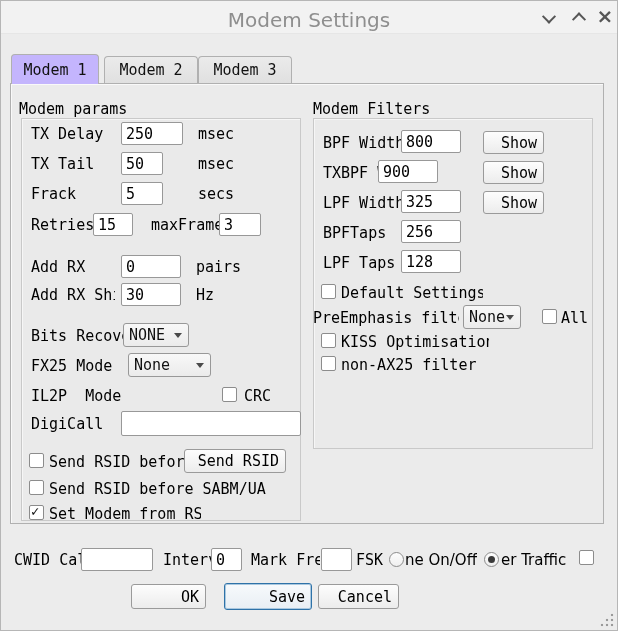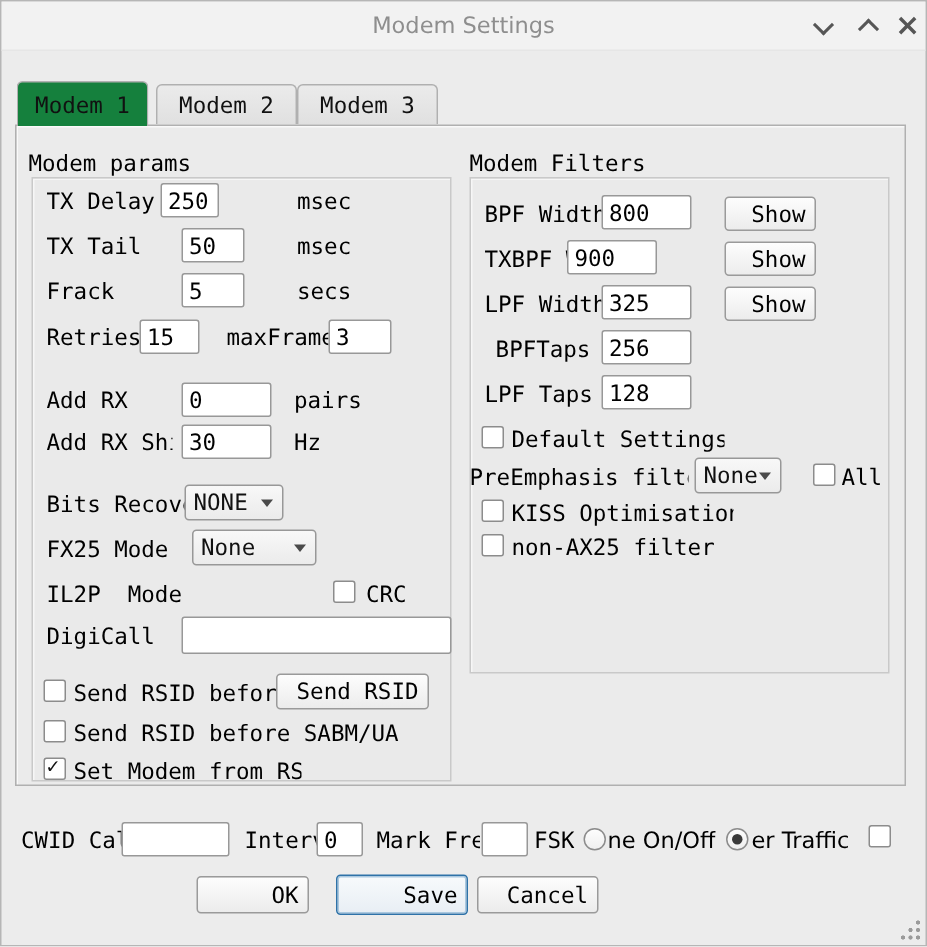--- a/index.html
+++ b/index.html
@@ -1,26 +1,26 @@
 <!DOCTYPE html>
 <html><head>
 <meta charset="utf-8">
 <style>
   html,body{margin:0;padding:0;background:#fff;}
   body{font-family:"DejaVu Sans Mono","Liberation Mono",monospace;font-size:15px;color:#111;}
   .win{position:relative;width:618px;height:631px;background:#ececec;border:1px solid #b6b6b6;box-sizing:border-box;overflow:hidden;}
   .titlebar{position:absolute;left:0;top:0;width:100%;height:32px;background:#f2f2f2;border-bottom:1px solid #e6e6e6;}
-  .title{position:absolute;left:0;top:7px;width:100%;text-align:center;font-family:"DejaVu Sans","Liberation Sans",sans-serif;font-size:15px;color:#8e8e8e;}
+  .title{position:absolute;left:0;top:7px;width:100%;text-align:center;font-family:"DejaVu Sans","Liberation Sans",sans-serif;font-size:20px;color:#8e8e8e;}
   .winctl{position:absolute;top:9px;width:18px;height:16px;display:flex;align-items:center;justify-content:center;cursor:pointer;}
   .chev{width:8px;height:8px;border-left:2px solid #565656;border-bottom:2px solid #565656;display:inline-block;}
   .chev.down{transform:rotate(-45deg) translate(1px,-1px);}
   .chev.up{transform:rotate(135deg) translate(1px,-1px);}
   .xglyph::before{content:"×";font-family:"DejaVu Sans",sans-serif;font-size:20px;font-weight:bold;color:#565656;line-height:14px;}
   .tab{position:absolute;box-sizing:border-box;border:1px solid #b0b0b0;border-bottom:none;border-radius:4px 4px 0 0;display:flex;align-items:center;justify-content:center;background:linear-gradient(#ebebeb,#e0e0e0);cursor:pointer;}
-  .tab.active{background:#15803d;z-index:5;}
+  .tab.active{background:#c4b5fd;z-index:5;}
   .pane{position:absolute;left:9px;top:82px;width:594px;height:441px;border:1px solid #b0b0b0;background:#ebebeb;box-sizing:border-box;box-shadow:inset 1px 1px 0 rgba(255,255,255,.7);}
   .group{position:absolute;border:1px solid #c9c9c9;background:#eaeaea;box-sizing:border-box;box-shadow:inset 1px 1px 0 rgba(255,255,255,.55);}
   .gtitle{position:absolute;color:#000;white-space:pre;}
   .lbl{position:absolute;white-space:pre;overflow:hidden;height:19px;color:#000;}
   .sans{font-family:"DejaVu Sans","Liberation Sans",sans-serif;}
   .inp{position:absolute;border:1px solid #989898;border-radius:2px;background:#fff;font:inherit;color:#000;padding:0 2px 0 4px;box-sizing:border-box;outline:none;}
   .combo{position:absolute;border:1px solid #989898;border-radius:3px;background:linear-gradient(#f8f8f8,#ebebeb);box-sizing:border-box;display:flex;align-items:center;padding-left:5px;overflow:hidden;white-space:pre;cursor:pointer;}
   .arrow{position:absolute;right:6px;top:9px;width:0;height:0;border-left:4px solid transparent;border-right:4px solid transparent;border-top:5px solid #4a4a4a;}
   .btn{position:absolute;border:1px solid #9a9a9a;border-radius:3px;background:linear-gradient(#fdfdfd,#ececec);display:flex;align-items:center;justify-content:flex-end;font:inherit;color:#000;box-sizing:border-box;cursor:pointer;}
   .btn.focus{border:1px solid #2e72a8;box-shadow:inset 0 0 0 1px #aac8df;background:linear-gradient(#f7fafc,#e8eef4);}
@@ -63,21 +63,21 @@
   <div class="tab" style="left:197px;top:55px;width:94px;height:27px;">
       <span>Modem 3</span>
     </div>
 
   <div class="pane"></div>
 
   <div class="gtitle" style="left:18px;top:99px;">Modem params</div>
   <div class="group" style="left:20px;top:117px;width:280px;height:403px;"></div>
 
   <span class="lbl" style="left:30px;top:124px;width:76px;">TX Delay</span>
-  <input class="inp" style="left: 106px; top: 121px; width: 39px; height: 23px;" value="250">
+  <input class="inp" style="left: 120px; top: 121px; width: 62px; height: 23px;" value="250">
   <span class="lbl" style="left:197px;top:124px;">msec</span>
 
   <span class="lbl" style="left:30px;top:154px;width:76px;">TX Tail</span>
   <input class="inp" style="left: 120px; top: 151px; width: 42px; height: 23px;" value="50">
   <span class="lbl" style="left:197px;top:154px;">msec</span>
 
   <span class="lbl" style="left:30px;top:184px;width:76px;">Frack</span>
   <input class="inp" style="left: 120px; top: 181px; width: 42px; height: 23px;" value="5">
   <span class="lbl" style="left:197px;top:184px;">secs</span>
 
@@ -143,21 +143,21 @@
   <button class="btn" style="left:482px;top:160px;width:61px;height:23px;">
       <span>Show</span>
     </button>
 
   <span class="lbl" style="left:322px;top:193px;width:78px;">LPF Width</span>
   <input class="inp" style="left: 400px; top: 189px; width: 60px; height: 23px;" value="325">
   <button class="btn" style="left:482px;top:190px;width:61px;height:23px;">
       <span>Show</span>
     </button>
 
-  <span class="lbl" style="left:322px;top:223px;width:78px;text-align:center;">BPFTaps</span>
+  <span class="lbl" style="left:322px;top:223px;width:78px;">BPFTaps</span>
   <input class="inp" style="left: 400px; top: 219px; width: 60px; height: 23px;" value="256">
 
   <span class="lbl" style="left:322px;top:253px;width:76px;">LPF Taps</span>
   <input class="inp" style="left: 400px; top: 249px; width: 60px; height: 23px;" value="128">
 
   <span class="cb" style="left:320px;top:283px;"></span>
   <span class="lbl" style="left:340px;top:283px;width:142px;">Default Settings</span>
 
   <span class="lbl" style="left:312px;top:308px;width:146px;">PreEmphasis filter</span>
   <div class="combo" style="left:462px;top:304px;width:58px;height:24px;">

